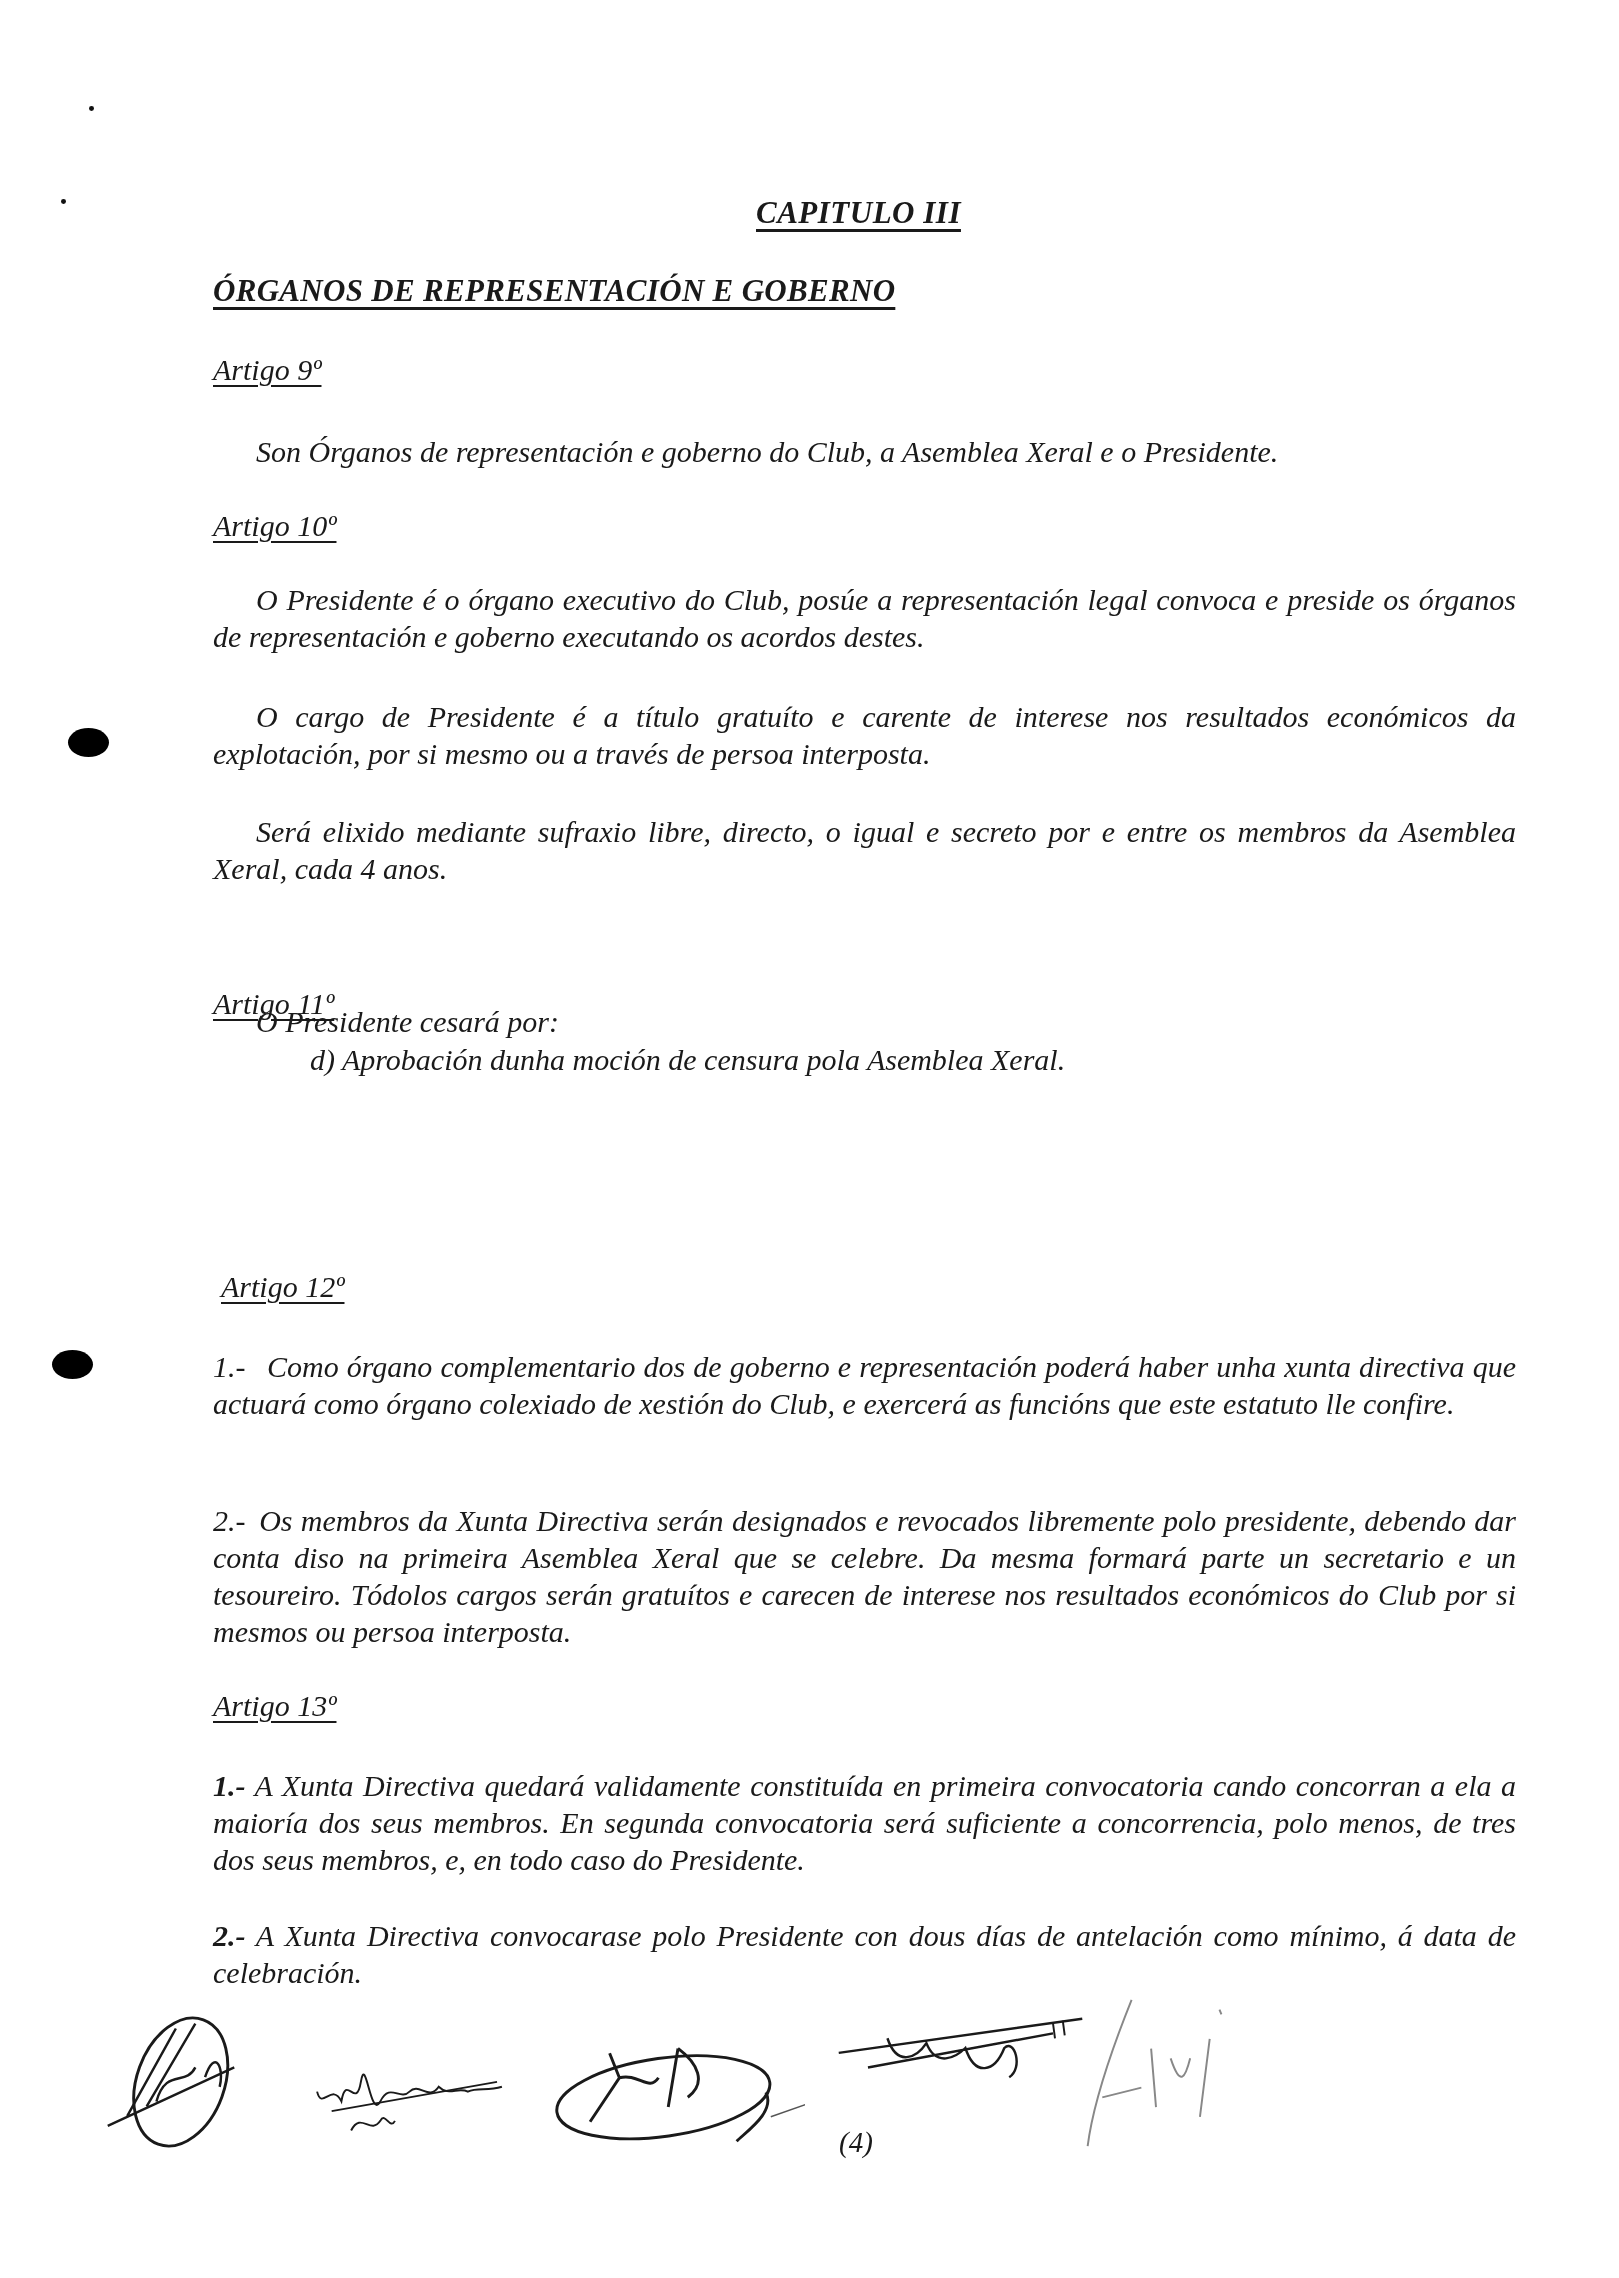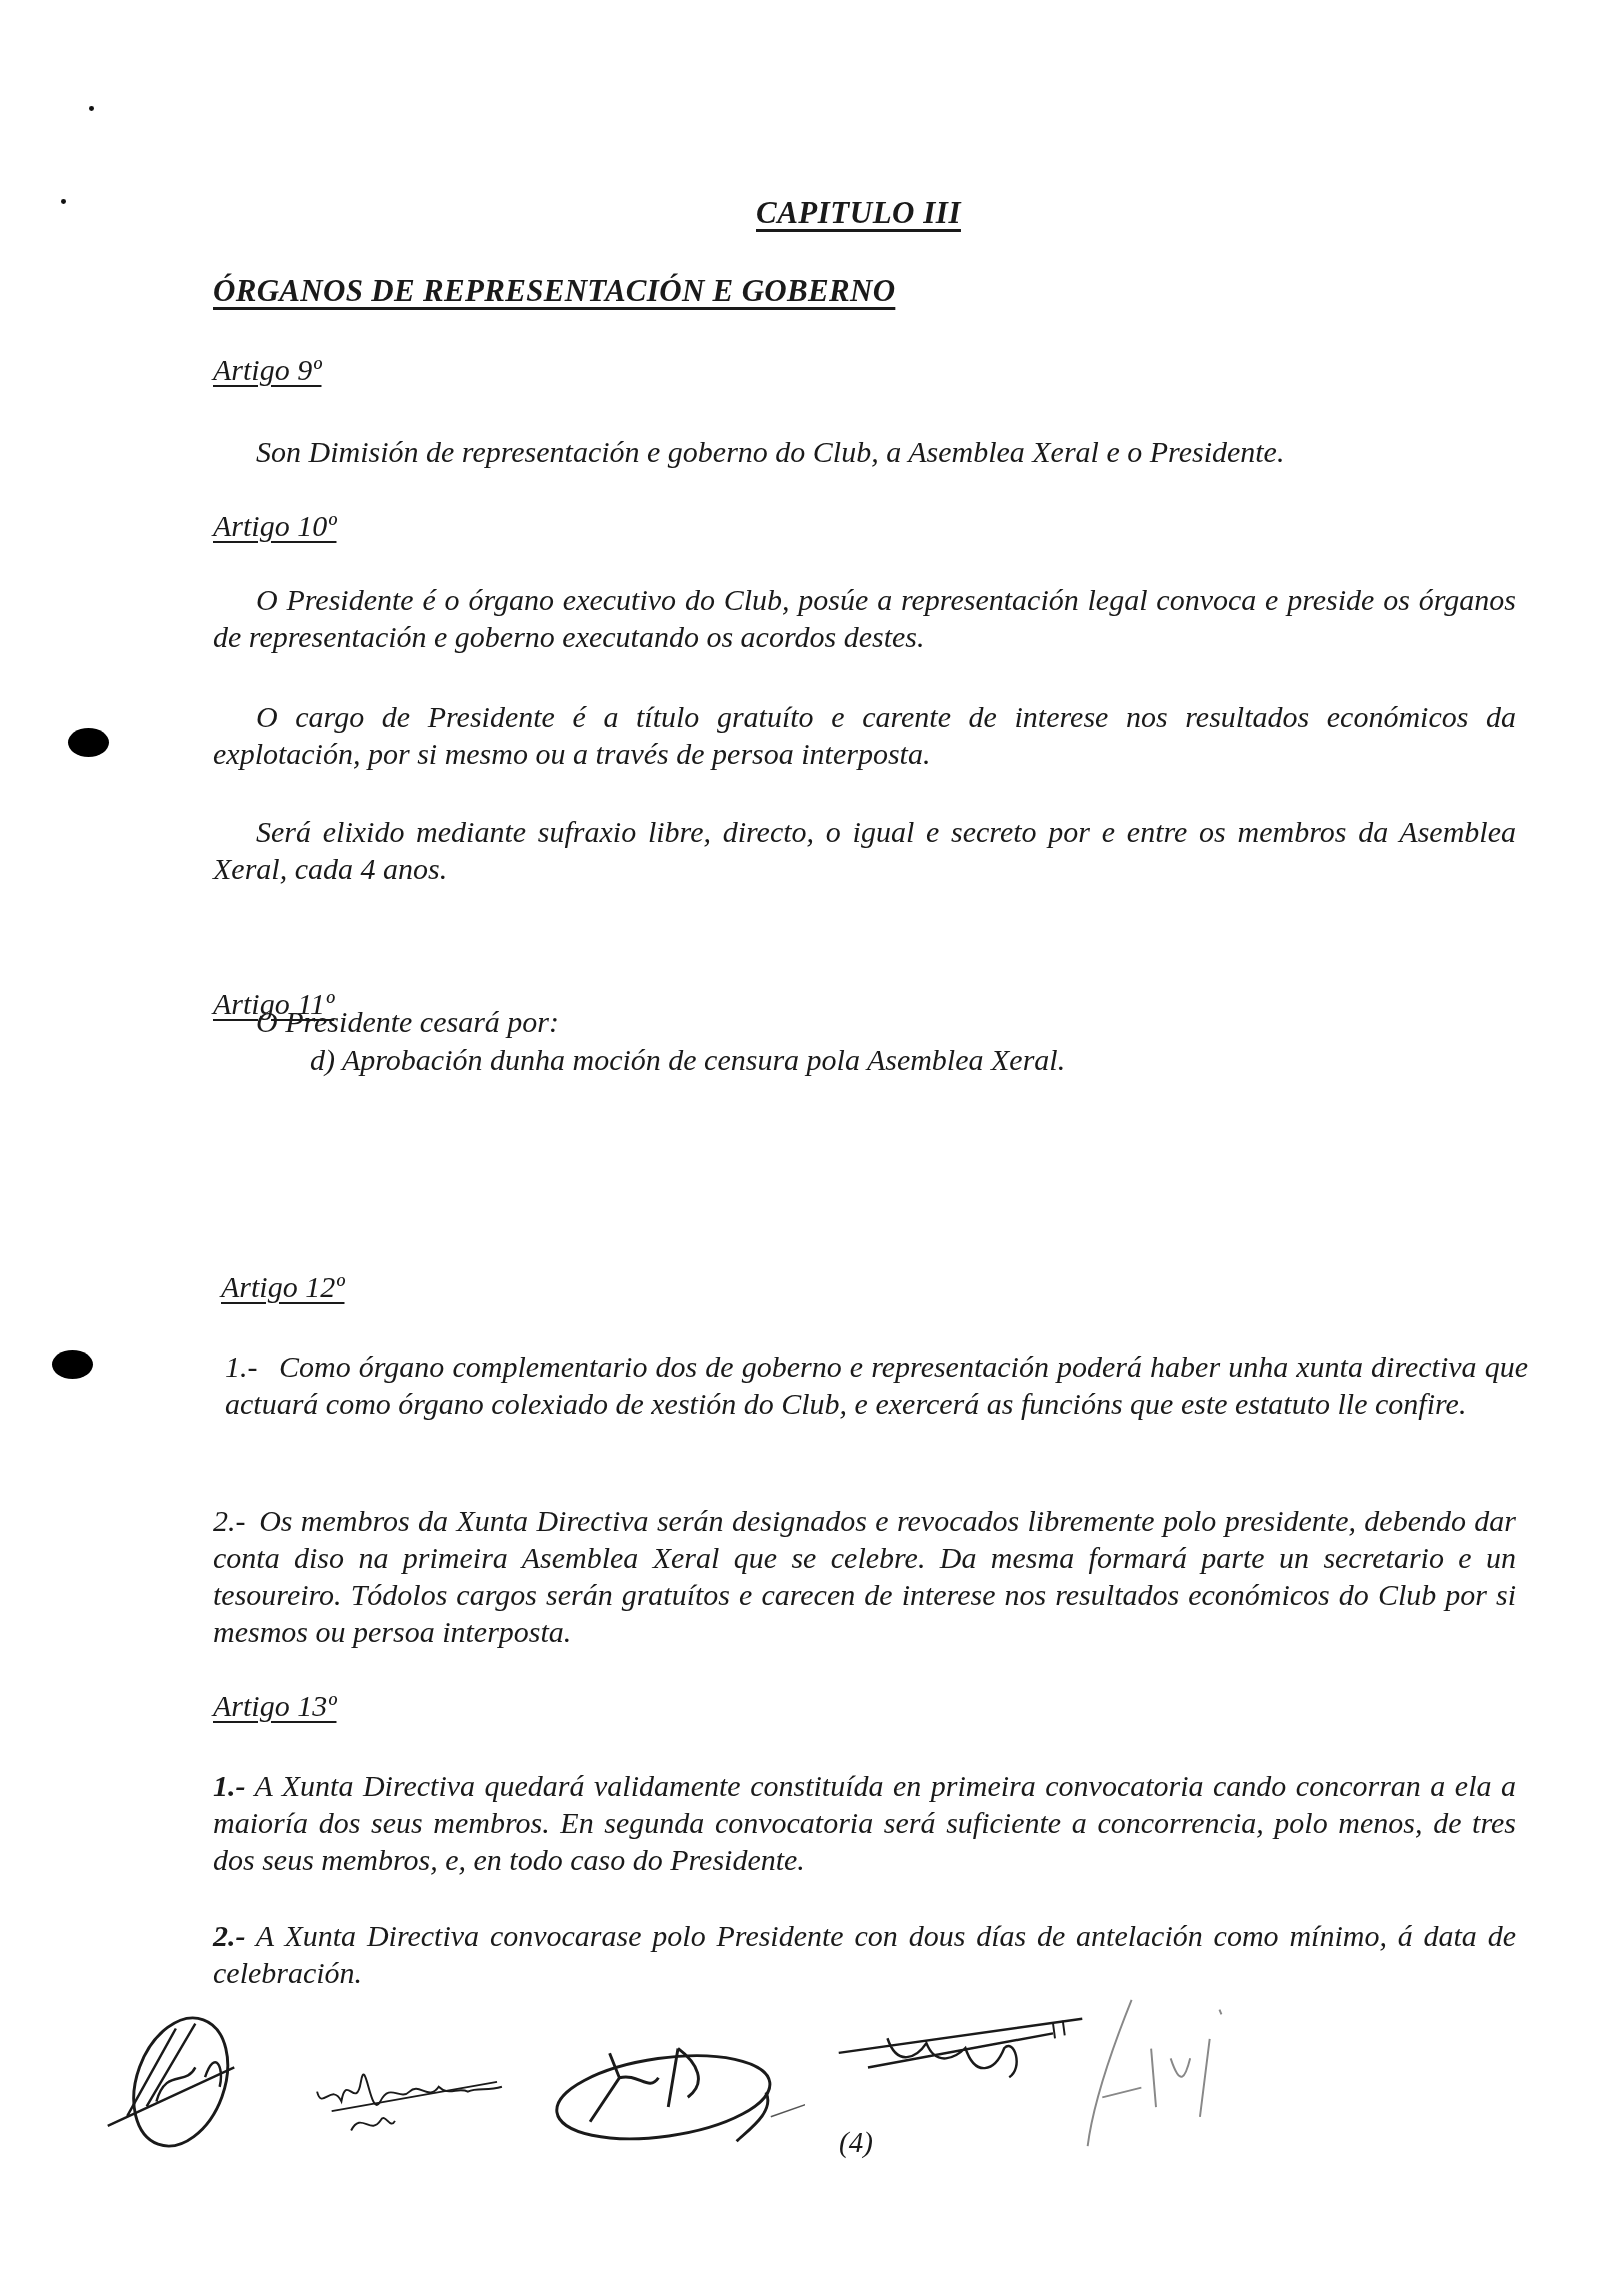--- a/index.html
+++ b/index.html
@@ -22,35 +22,35 @@
 
 <div class="speck" style="left:89px;top:106px;width:4.9px;height:4.9px;"></div>
 <div class="speck" style="left:61px;top:199px;width:4.9px;height:4.9px;"></div>
 <div class="punch" style="left:68px;top:728px;width:41px;height:29px;"></div>
 <div class="punch" style="left:52px;top:1350px;width:41px;height:29px;"></div>
 
 <div class="abs chapter" style="left:756px;top:195px;">CAPITULO III</div>
 <div class="abs title" style="left:213px;top:273px;">ÓRGANOS DE REPRESENTACIÓN E GOBERNO</div>
 
 <div class="abs heading" style="left:213px;top:353px;">Artigo 9º</div>
-<div class="abs body-text" style="left:256px;top:433px;">Son Dimisión de representación e goberno do Club, a Asemblea Xeral e o Presidente.</div>
+<div class="abs body-text" style="left:256px;top:433px;">Son Órganos de representación e goberno do Club, a Asemblea Xeral e o Presidente.</div>
 
 <div class="abs heading" style="left:213px;top:509px;">Artigo 10º</div>
 <div class="abs body-text just" style="left:213px;top:581px;width:1303px;text-indent:43px;">O Presidente é o órgano executivo do Club, posúe a representación legal convoca e preside os órganos de representación e goberno executando os acordos destes.</div>
 <div class="abs body-text just" style="left:213px;top:698px;width:1303px;text-indent:43px;">O cargo de Presidente é a título gratuíto e carente de interese nos resultados económicos da explotación, por si mesmo ou a través de persoa interposta.</div>
 <div class="abs body-text just" style="left:213px;top:813px;width:1303px;text-indent:43px;">Será elixido mediante sufraxio libre, directo, o igual e secreto por e entre os membros da Asemblea Xeral, cada 4 anos.</div>
 
 <div class="abs heading" style="left:213px;top:952px;margin-top:35px;">Artigo 11º</div>
 <div class="abs body-text" style="left:256px;top:1003px;">O Presidente cesará por:</div>
 <div class="abs body-text" style="left:310px;top:1041px;">
   <span class="list-item">d) Aprobación dunha moción de censura pola Asemblea Xeral.</span>
 </div>
 
 <div class="abs heading" style="left:221px;top:1270px;">Artigo 12º</div>
-<div class="abs body-text just" style="left:213px;top:1348px;width:1303px;text-indent:0;margin-left:12px;">
+<div class="abs body-text just" style="left:213px;top:1348px;width:1303px;text-indent:0;">
   <span style="margin-left:0;margin-right:21.5px;">1.-</span><span>Como órgano complementario dos de goberno e representación poderá haber unha xunta directiva que actuará como órgano colexiado de xestión do Club, e exercerá as funcións que este estatuto lle confire.</span>
 </div>
 <div class="abs body-text just" style="left:213px;top:1502px;width:1303px;">
   <span style="margin-right:13.7px;">2.-</span><span>Os membros da Xunta Directiva serán designados e revocados libremente polo presidente, debendo dar conta diso na primeira Asemblea Xeral que se celebre. Da mesma formará parte un secretario e un tesoureiro. Tódolos cargos serán gratuítos e carecen de interese nos resultados económicos do Club por si mesmos ou persoa interposta.</span>
 </div>
 
 <div class="abs heading" style="left:213px;top:1689px;">Artigo 13º</div>
 <div class="abs body-text just" style="left:213px;top:1767px;width:1303px;">
   <b class="num">1.-</b> <span>A Xunta Directiva quedará validamente constituída en primeira convocatoria cando concorran a ela a maioría dos seus membros. En segunda convocatoria será suficiente a concorrencia, polo menos, de tres dos seus membros, e, en todo caso do Presidente.</span>
 </div>

